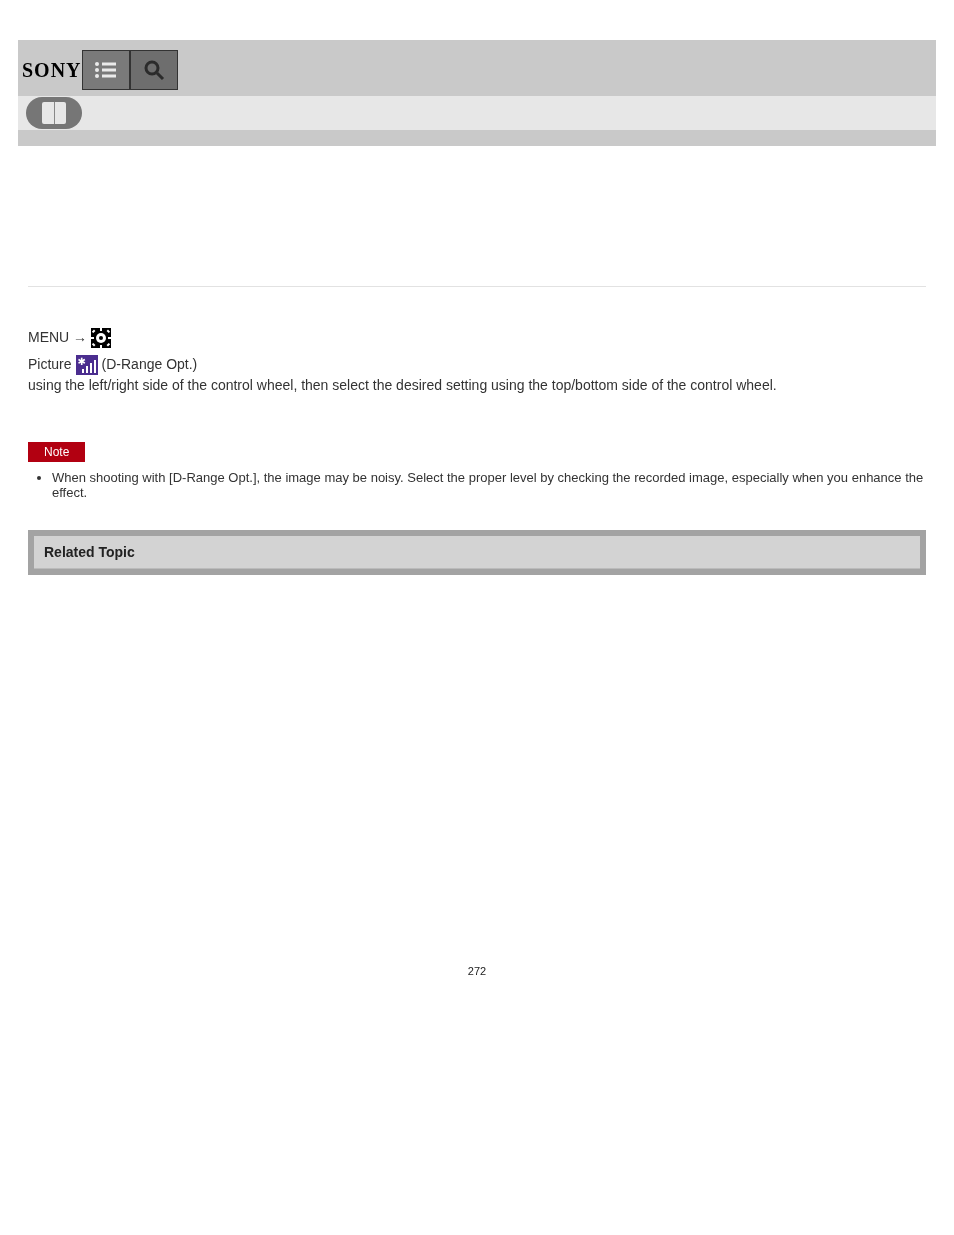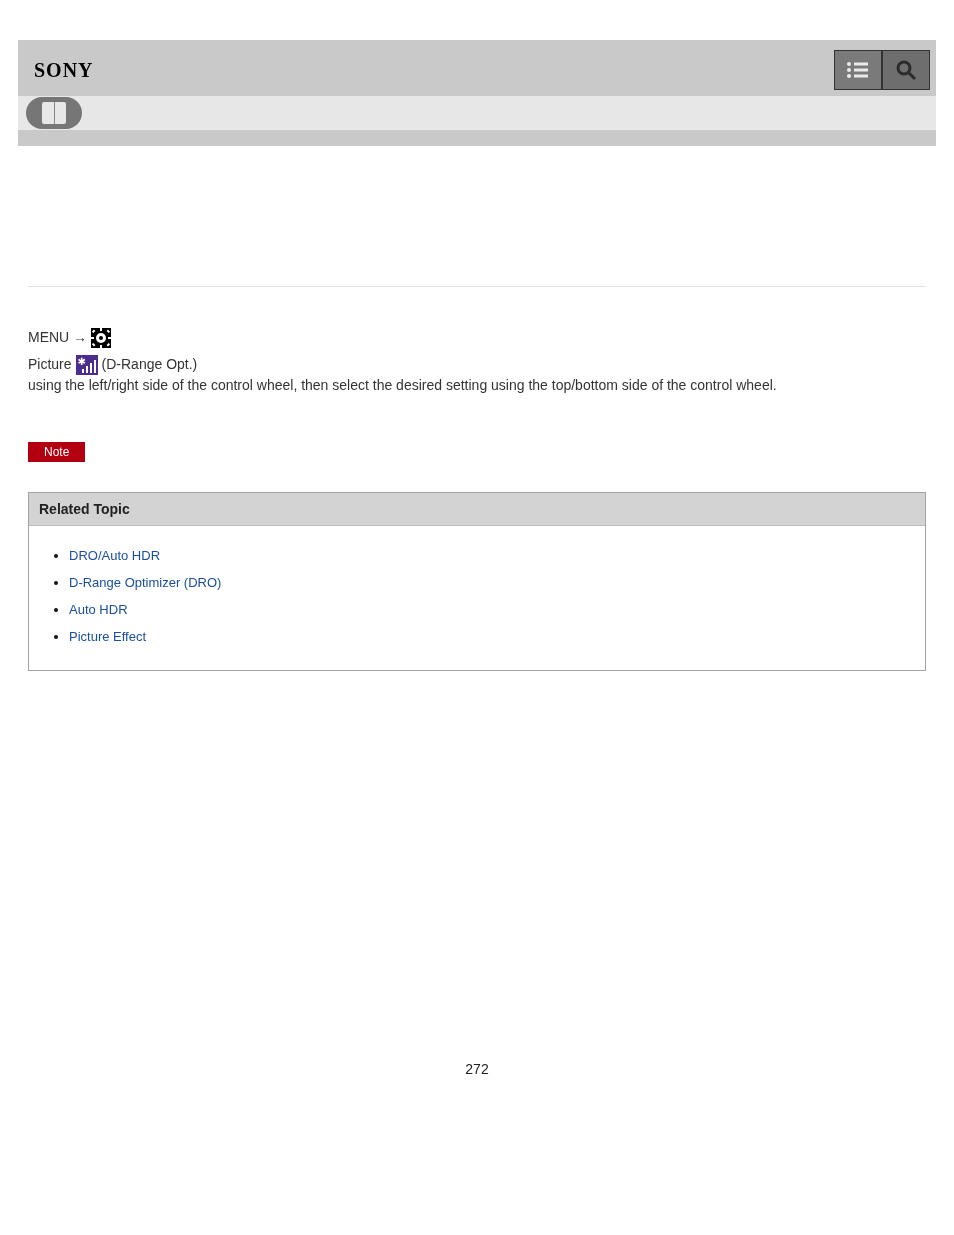--- a/index.html
+++ b/index.html
@@ -1,19 +1,19 @@
 <!DOCTYPE html>
 <html><head>
 <meta charset="utf-8">
 <style>
   * { box-sizing: border-box; margin: 0; padding: 0; }
   html, body { width: 954px; background: #fff; font-family: Arial, Helvetica, sans-serif; color: #111; }
   .page-outer { padding: 16px 0 0 0; background: #fff; }
   .header-wrap { background: #c9c9c9; margin: 24px 18px 0 18px; }
-  .header-top { display: flex; align-items: center; justify-content: space-between; padding: 10px 6px 6px 12px; }
+  .header-top { display: flex; align-items: center; justify-content: flex-start; padding: 10px 6px 6px 0; }
   .logo { font-family: "Times New Roman", serif; font-weight: 700; letter-spacing: 1px; font-size: 20px; color: #000; padding-left: 4px; }
   .top-buttons { display: flex; gap: 0; }
   .icon-btn { width: 48px; height: 40px; background: #7a7a7a; border: 1px solid #333; display: flex; align-items: center; justify-content: center; cursor: pointer; }
   .icon-btn.search { background: #6e6e6e; }
   .icon-btn svg { display: block; }
   .header-sub { background: #e7e7e7; height: 34px; display: flex; align-items: center; padding-left: 8px; }
   .book-icon { width: 56px; height: 32px; background: #767676; border-radius: 16px 16px 16px 16px; position: relative; display:flex; align-items:center; justify-content:center; }
   .book-icon .pages { width: 24px; height: 22px; background: #e7e7e7; border-radius: 2px; position: relative; }
   .book-icon .pages::after { content: ""; position: absolute; top: 0; left: 50%; width: 1px; height: 100%; background: #888; }
   .header-gap { background: #c9c9c9; height: 16px; }
@@ -28,27 +28,27 @@
   .dro-icon::before { content: "✱"; position: absolute; top: -1px; left: 2px; font-size: 10px; color: #fff; }
   .dro-icon .bars { position: absolute; bottom: 2px; left: 6px; display: flex; align-items: flex-end; gap: 2px; }
   .dro-icon .bars span { width: 2px; background: #fff; display: inline-block; }
   .dro-icon .bars span:nth-child(1){height:4px;}
   .dro-icon .bars span:nth-child(2){height:7px;}
   .dro-icon .bars span:nth-child(3){height:10px;}
   .dro-icon .bars span:nth-child(4){height:13px;}
   .note-badge { background: #b20011; color: #fff; font-size: 12px; padding: 3px 16px; display: inline-block; margin-top: 40px; }
   .note-list { list-style: disc; padding-left: 24px; margin-top: 8px; font-size: 13px; color: #333; }
   .note-list li { margin: 4px 0; }
-  .related-box { border: 1px solid #a3a3a3; margin-top: 30px; }
+  .related-box { border: 6px solid #a3a3a3; margin-top: 30px; }
   .related-header { background: #d3d3d3; border-bottom: 1px solid #bbb; padding: 8px 10px; font-size: 14px; font-weight: 700; color: #222; }
   .related-body { padding: 10px 14px 14px 28px; }
   .related-body ul { list-style: disc; padding-left: 12px; }
   .related-body li { margin: 12px 0; font-size: 13px; }
   .related-body a { color: #1a4fa0; text-decoration: none; cursor: pointer; }
-  .page-number { text-align: center; font-size: 14px; color: #222; margin-top: 390px; padding-bottom: 30px; }
+  .page-number { text-align: center; font-size: 11px; color: #222; margin-top: 390px; padding-bottom: 30px; }
 </style>
 </head>
 <body>
 
 <div class="page-outer">
   <div class="header-wrap">
     <div class="header-top">
       <div class="logo">SONY</div>
       <div class="top-buttons">
         <div class="icon-btn">
@@ -118,29 +118,24 @@
               <span></span>
             </span>
         </span>
         <span> (D-Range Opt.)</span>
         <span> using the left/right side of the control wheel, then select the desired setting using the top/bottom side of the control wheel.</span>
       </div>
     </div>
 
     <div>
       <span class="note-badge">Note</span>
+      <ul class="note-list">
+        <li>When shooting with [D-Range Opt.], the image may be noisy. Select the proper level by checking the recorded image, especially when you enhance the effect.</li>
+      </ul>
     </div>
 
     <div class="related-box">
       <div class="related-header">Related Topic</div>
-      <div class="related-body">
-        <ul>
-          <li><a>DRO/Auto HDR</a></li>
-          <li><a>D-Range Optimizer (DRO)</a></li>
-          <li><a>Auto HDR</a></li>
-          <li><a>Picture Effect</a></li>
-        </ul>
-      </div>
     </div>
 
     <div class="page-number">272</div>
   </div>
 </div>
 
 </body></html>

